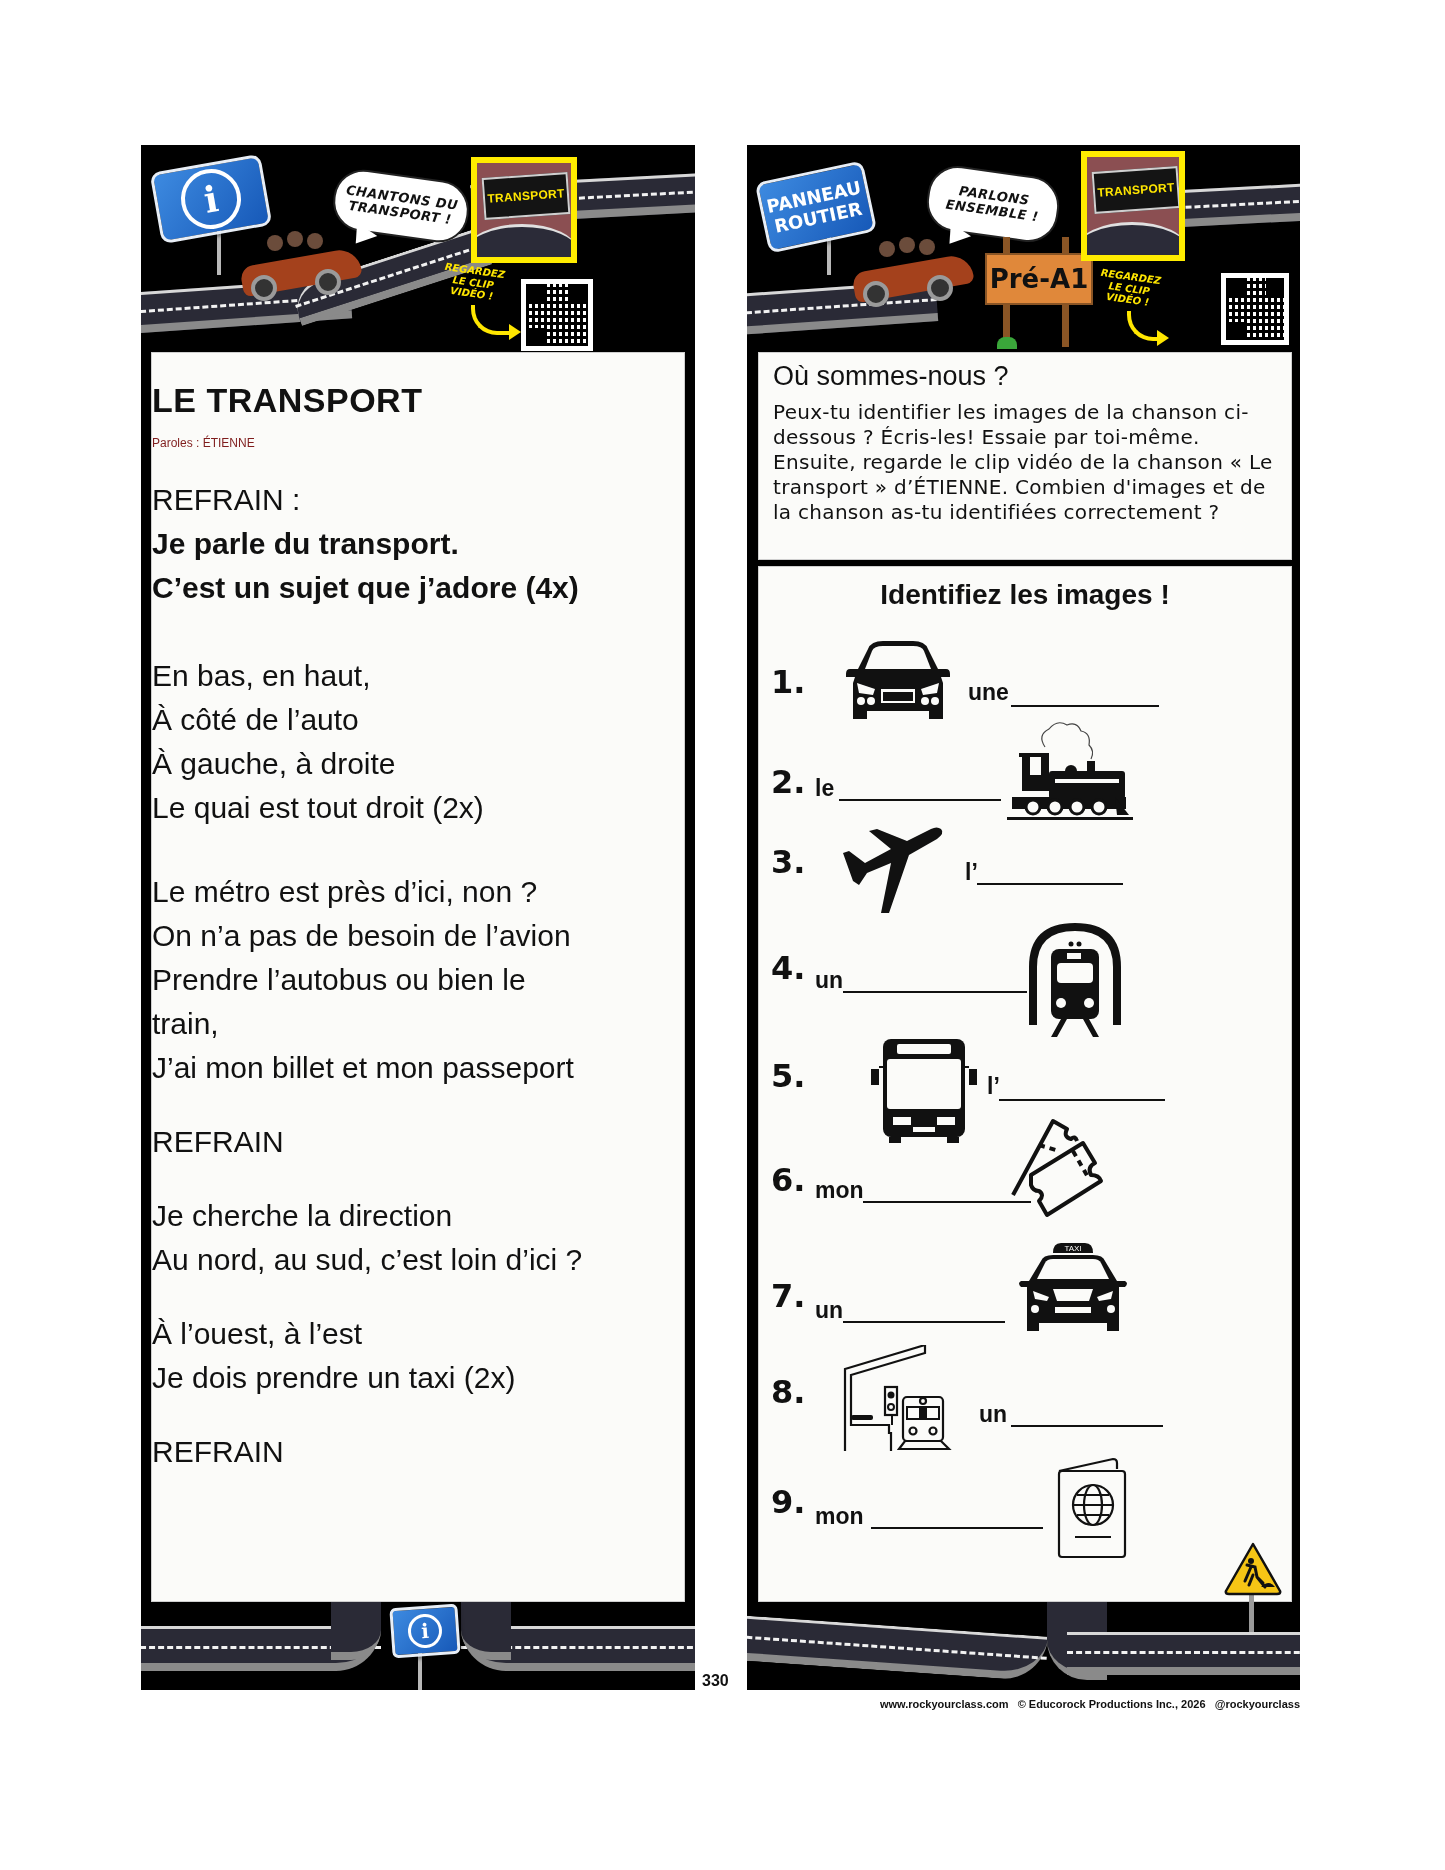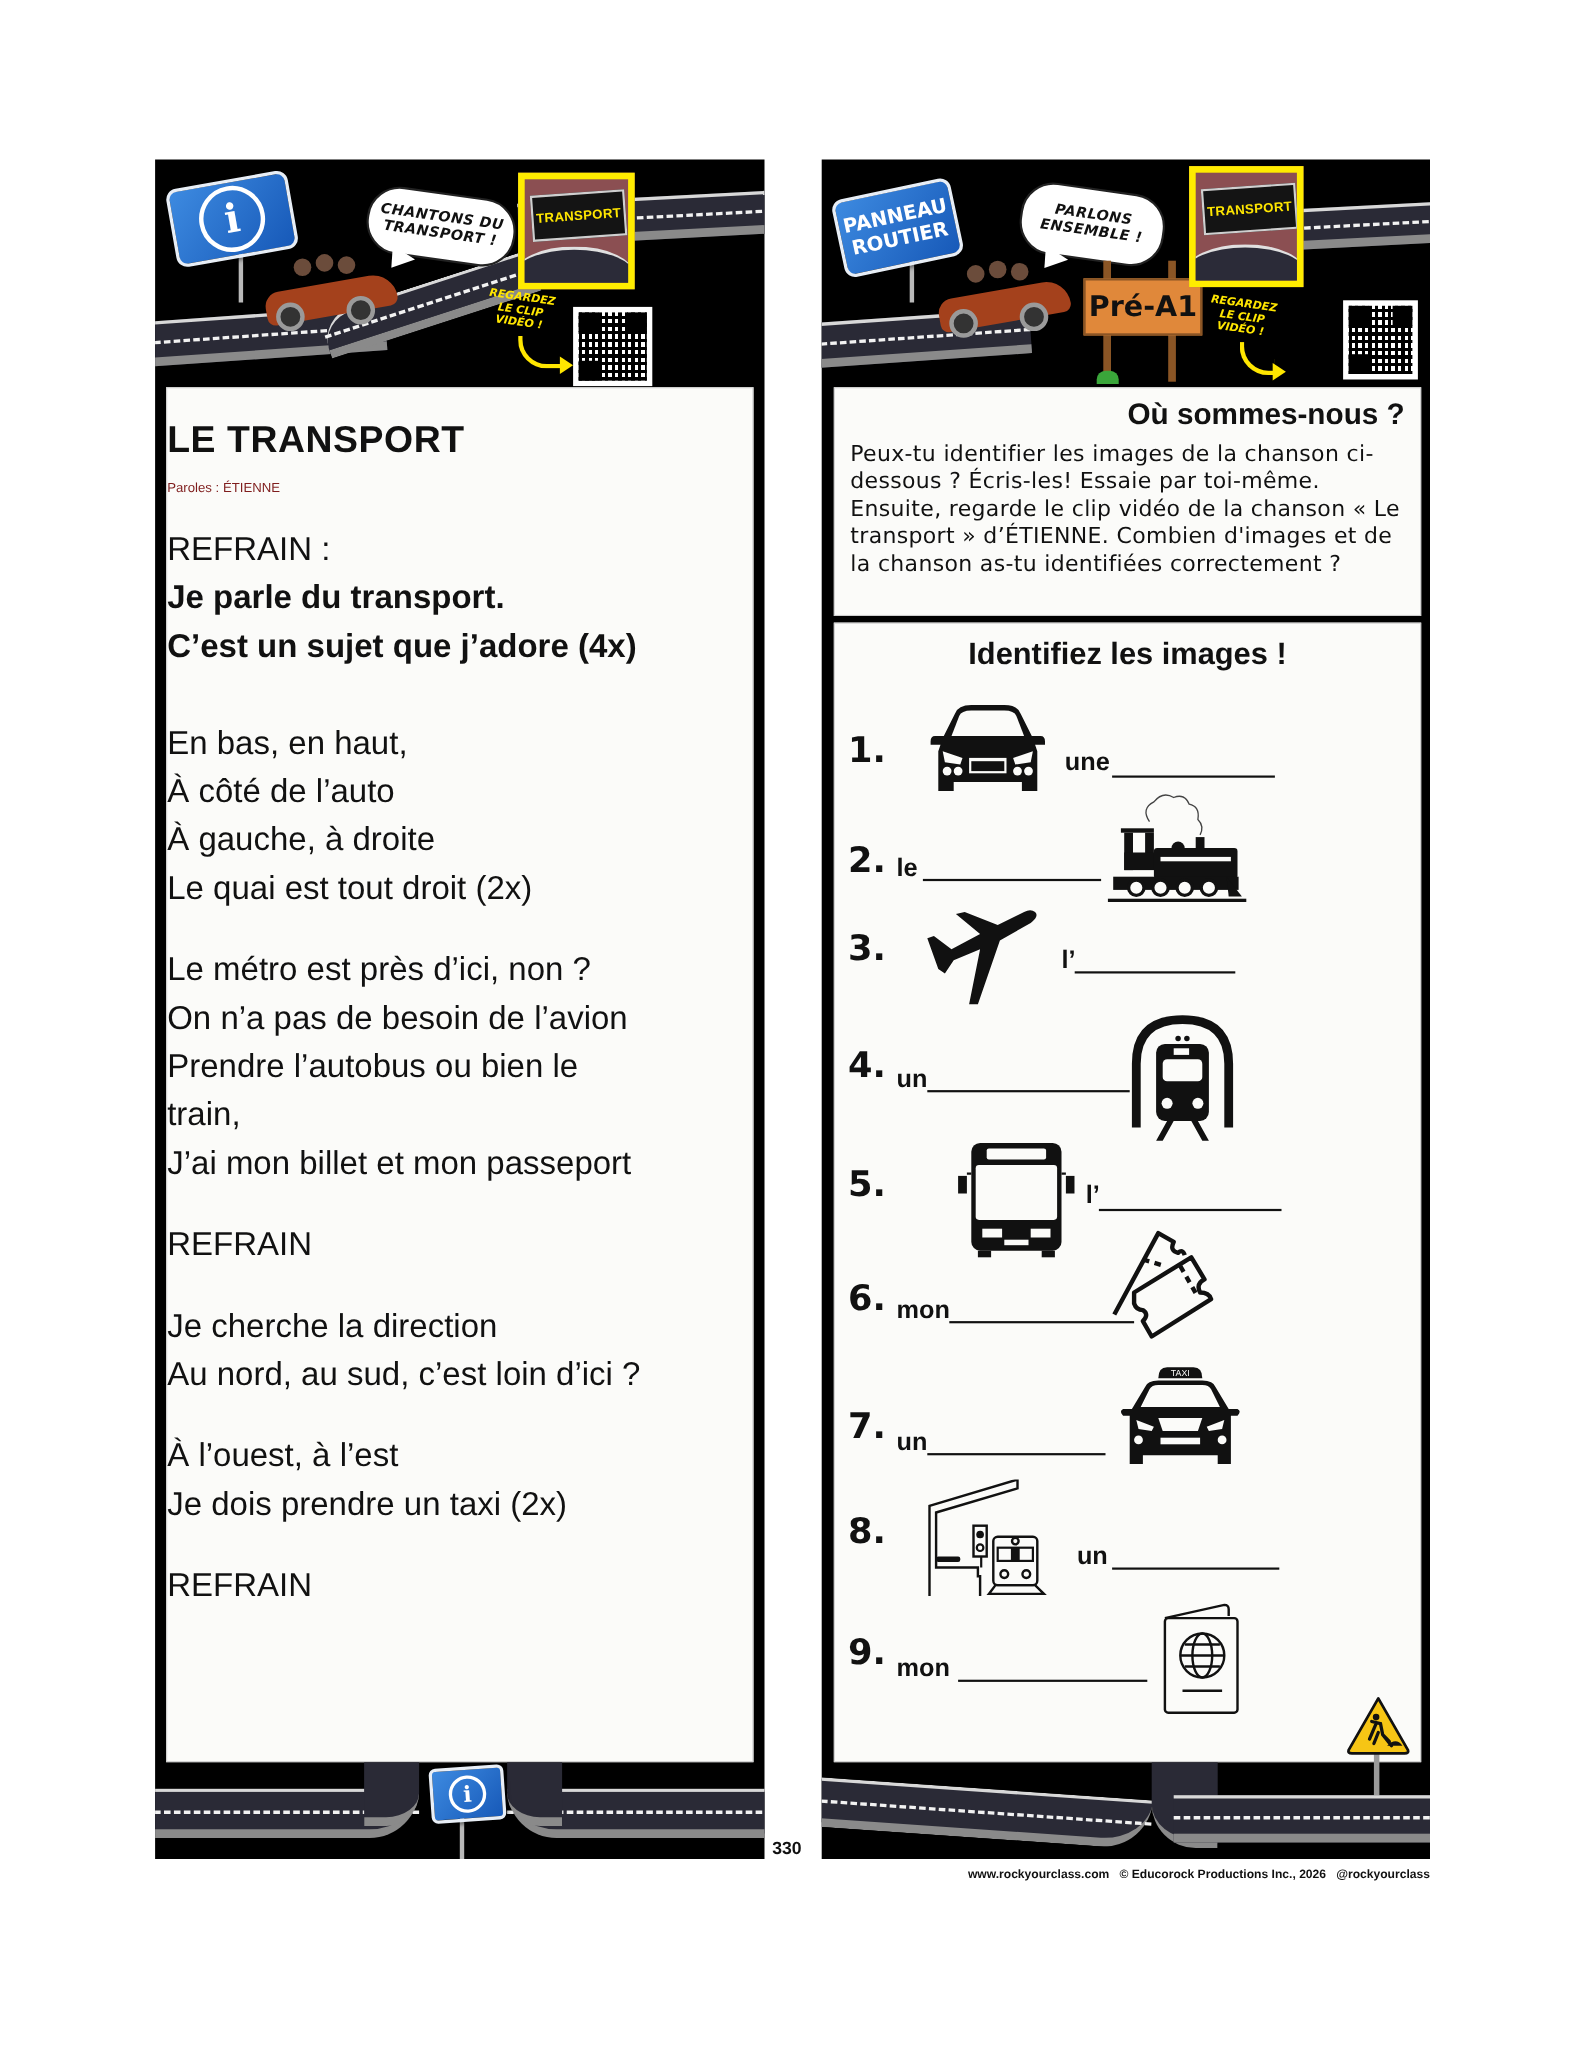--- a/index.html
+++ b/index.html
@@ -110,21 +110,21 @@
     .lyrics-credit { font-size: 12px; color: #7f1d1d; margin-top: 16px; }
     .lyrics-refrain-head { font-size: 30px; margin-top: 28px; color: #111; line-height: 44px; }
     .lyrics-bold { font-size: 30px; font-weight: bold; line-height: 44px; color: #111; }
     .stanza { margin-top: 44px; font-size: 30px; line-height: 44px; color: #111; }
     .stanza-line { display: block; }
     .refrain-label { margin-top: 44px; font-size: 30px; line-height: 44px; }
 
     #bottom-road-left { position: absolute; left: 0; top: 1457px; width: 100%; height: 88px; overflow: hidden; }
 
     #instructions-box { left: 11px; top: 207px; width: 534px; height: 208px; padding: 6px 14px; }
-    .instr-title { text-align: right; font-size: 27px; font-weight: bold; margin: 2px 0 8px; }
+    .instr-title { text-align: left; font-size: 27px; font-weight: normal; margin: 2px 0 8px; }
     .instr-text { font-family: "DejaVu Sans", sans-serif; font-size: 20px; line-height: 25px; color: #111; letter-spacing: 0.3px; }
 
     #exercise-box { left: 11px; top: 421px; width: 534px; height: 1036px; }
     .ex-title { position: absolute; left: 0; right: 0; top: 12px; text-align: center; font-size: 28px; font-weight: bold; }
     .ex-item { position: absolute; left: 0; width: 100%; height: 110px; }
     .ex-num { position: absolute; font-size: 32px; font-weight: bold; font-family: "DejaVu Sans", sans-serif; }
     .ex-art { position: absolute; font-size: 23px; font-weight: bold; }
     .ex-line { position: absolute; height: 0; border-top: 2px solid #111; }
     .ex-icon { position: absolute; }
 
@@ -196,21 +196,21 @@
     <div class="lyrics-refrain-head">REFRAIN :</div>
     <div class="lyrics-bold">Je parle du transport.</div>
     <div class="lyrics-bold">C’est un sujet que j’adore (4x)</div>
 
     <div class="stanza">
       <span class="stanza-line">En bas, en haut,</span>
       <span class="stanza-line">À côté de l’auto</span>
       <span class="stanza-line">À gauche, à droite</span>
       <span class="stanza-line">Le quai est tout droit (2x)</span>
     </div>
-    <div class="stanza" style="margin-top:30px;">
+    <div class="stanza" style="margin-top:40px;">
       <span class="stanza-line">Le métro est près d’ici, non ?</span>
       <span class="stanza-line">On n’a pas de besoin de l’avion</span>
       <span class="stanza-line">Prendre l’autobus ou bien le</span>
       <span class="stanza-line">train,</span>
       <span class="stanza-line">J’ai mon billet et mon passeport</span>
     </div>
     <div class="refrain-label" style="margin-top:30px;">REFRAIN</div>
     <div class="stanza" style="margin-top:30px;">
       <span class="stanza-line">Je cherche la direction</span>
       <span class="stanza-line">Au nord, au sud, c’est loin d’ici ?</span>

